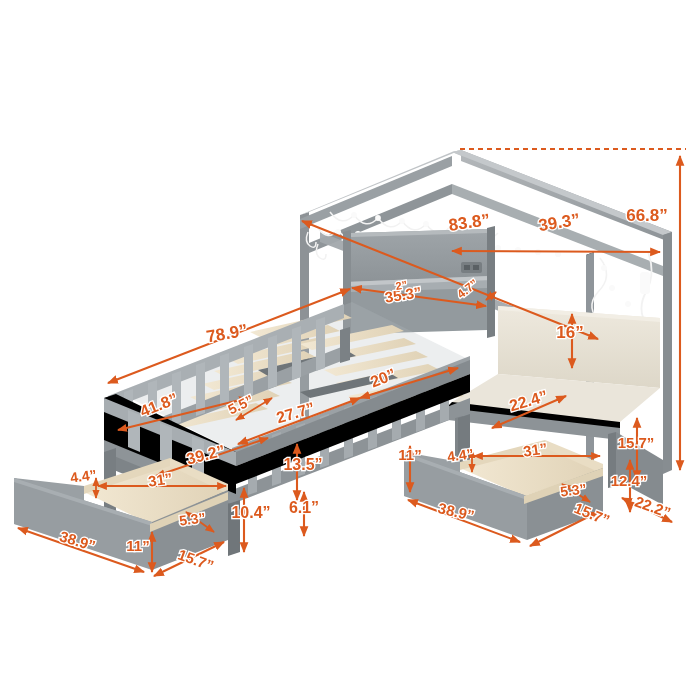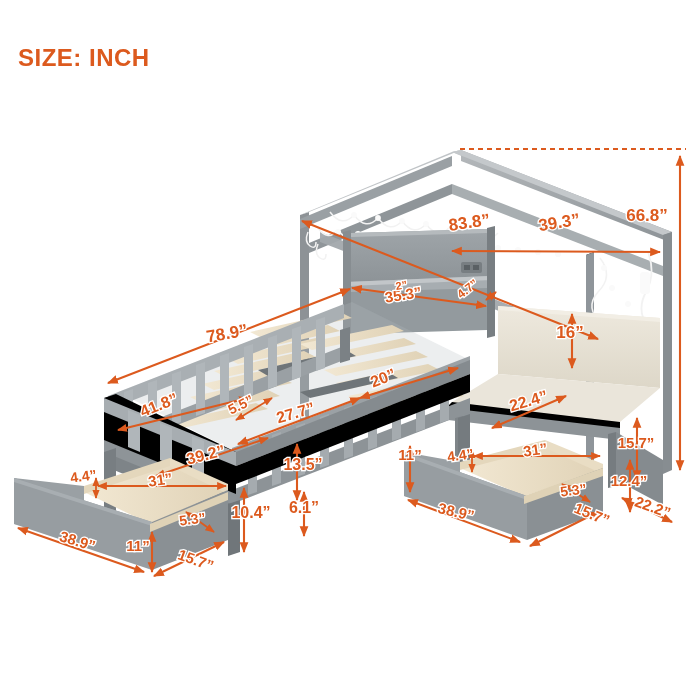--- a/index.html
+++ b/index.html
@@ -7,21 +7,20 @@
   #stage{position:absolute;inset:0;width:700px;height:700px;}
   #title{position:absolute;left:18px;top:44px;font-size:24px;font-weight:600;letter-spacing:.5px;}
   svg{position:absolute;left:0;top:0;}
   .dimtext{font-family:"Liberation Sans",sans-serif;font-weight:700;paint-order:stroke fill;}
 </style>
 </head>
 <body>
 
 <div id="stage">
 
-  <div id="title" style="color: rgb(220, 90, 30);">SIZE: INCH</div>
 
   <svg width="700" height="700" viewBox="0 0 700 700">
     <defs>
       <marker id="ar" viewBox="0 0 10 10" refX="9" refY="5" markerWidth="5.2" markerHeight="5.2" orient="auto-start-reverse">
         <path d="M0,1 L10,5 L0,9 z" fill="#DC5A1E"></path>
       </marker>
       <linearGradient id="gPanel" x1="0" y1="0" x2="0" y2="1">
         <stop offset="0" stop-color="#9fa5a9"></stop>
           <stop offset="1" stop-color="#8a9094"></stop>
       </linearGradient>

